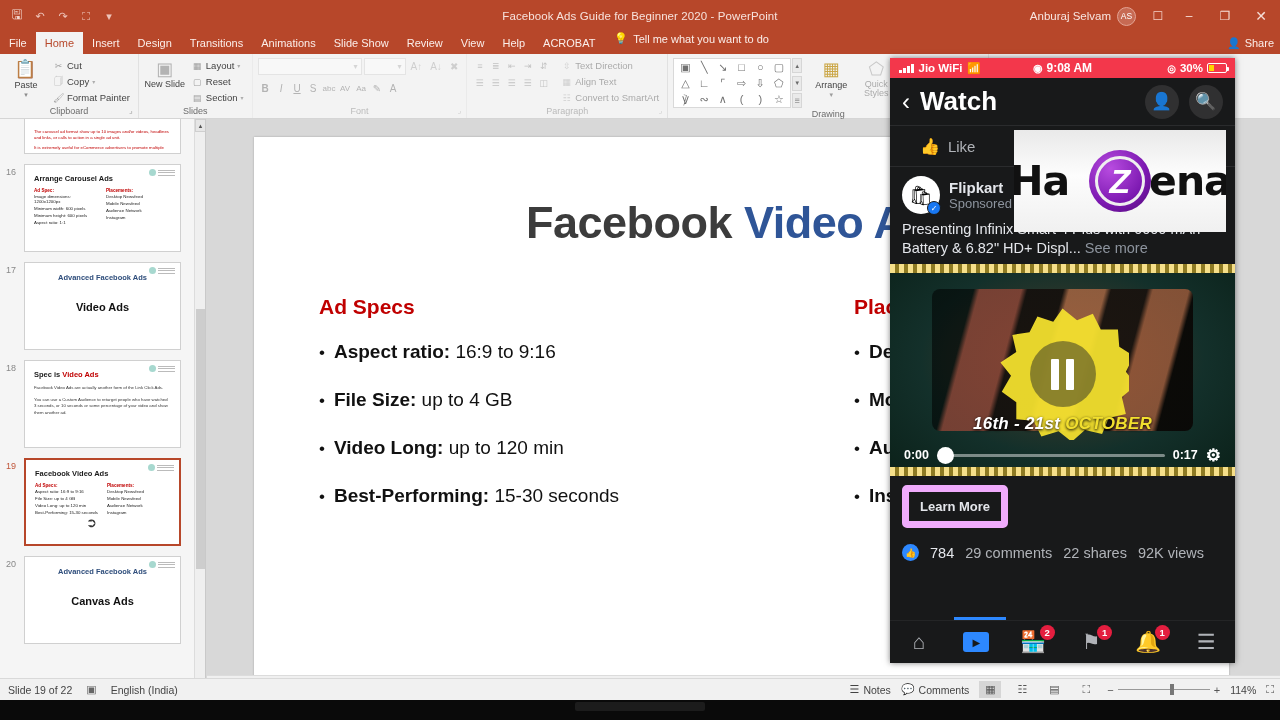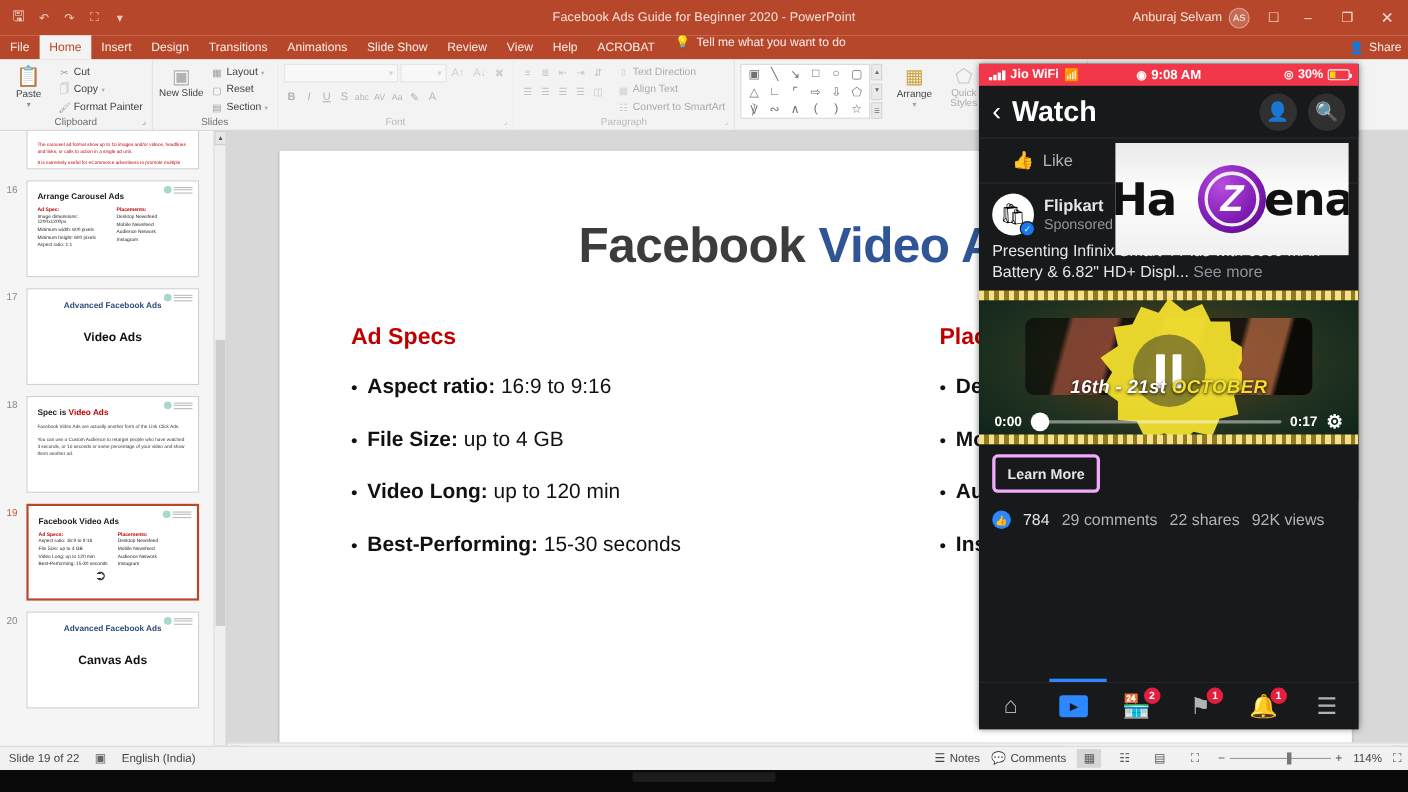--- a/index.html
+++ b/index.html
@@ -265,21 +265,21 @@
   .pcheck {
     position: absolute; right: -1px; bottom: -1px; width: 14px; height: 14px; border-radius: 50%;
     background: #1877f2; color: #fff; font-size: 8px; display: flex; align-items: center; justify-content: center;
     border: 1.5px solid #18191a;
   }
   .pname { font-size: 15px; font-weight: bold; color: #e4e6eb; }
   .psub { font-size: 13px; color: #8d949e; display: flex; align-items: center; gap: 4px; }
   .ph-text { font-size: 14.5px; color: #e4e6eb; line-height: 1.32; padding: 6px 0 2px 0; }
   .ph-text .seemore { color: #8d949e; }
 
-  .ph-video { position: relative; height: 140px; background: #a16207; overflow: hidden; }
+  .ph-video { position: relative; height: 212px; background: #0c4a6e; overflow: hidden; }
   .vid-bg {
     position: absolute; inset: 0;
     background:
       radial-gradient(ellipse at 50% 45%, rgba(90,60,30,.85) 0%, rgba(20,45,35,.9) 58%, #0b2119 100%);
   }
   .vid-strip { position: absolute; left:0; right:0; height: 9px; background: repeating-linear-gradient(90deg,#f7e08a 0 5px,#8e7a22 5px 9px); }
   .vid-strip.top { top: 0; } .vid-strip.bot { bottom: 0; }
   .vid-inner {
     position: absolute; left: 42px; right: 42px; top: 25px; bottom: 45px;
     border-radius: 8px; overflow: hidden;
@@ -316,21 +316,21 @@
   }
   .vtrack { flex: 1; height: 2.5px; background: rgba(255,255,255,.45); position: relative; border-radius: 2px; }
   .vknob { position: absolute; left: 0; top: -7px; width: 17px; height: 17px; border-radius: 50%; background: #fff; }
   .gear { font-size: 17px; }
 
   .ph-link { padding: 9px 12px 8px 12px; display: flex; align-items: center; gap: 10px; background:#18191a; }
   .ph-link-txt { flex: 1; }
   .link-domain { font-size: 11.5px; color: #b0b3b8; letter-spacing: .4px; }
   .link-title { font-size: 14.5px; color: #e4e6eb; line-height: 1.3; }
   .learnmore {
-    border: 3px solid #f0abfc; border-radius: 5px; color: #e4e6eb;
+    border: 7px solid #f0abfc; border-radius: 5px; color: #e4e6eb;
     font-size: 13px; font-weight: bold; padding: 7px 11px; white-space: nowrap;
   }
   .ph-stats { display: flex; align-items: center; gap: 11px; padding: 8px 12px 9px 12px; font-size: 14.5px; color: #b0b3b8; }
   .likechip { width: 17px; height: 17px; border-radius: 50%; background: #2d88ff; color: #fff; font-size: 9px; display: flex; align-items: center; justify-content: center; }
   .stat-count { color: #e4e6eb; }
   .ph-navwrap { position: absolute; left: 0; right: 0; bottom: 0; }
   .ph-navline { height: 3px; width: 52px; background: #2d88ff; margin-left: 64px; }
   .ph-nav {
     height: 43px; display: flex; align-items: center; justify-content: space-around;
     background: #18191a; border-top: 1px solid #242526;
@@ -593,20 +593,24 @@
           <div class="smallbtn">
             <span class="si">□</span>
             <span>Shape Outline</span>
           </div>
           <div class="smallbtn">
             <span class="si">◉</span>
             <span>Shape Effects</span>
           </div>
         </div>
       </div>
+      <div class="rgroup-label">
+        <span>Drawing</span>
+        <span class="dlg">⌟</span>
+      </div>
     </div>
 
     <div class="rgroup">
       <div class="rgroup-body">
         <div class="editcol">
           <div class="smallbtn">
             <span class="si">🔍</span>
             <span>Find</span>
           </div>
           <div class="smallbtn">

